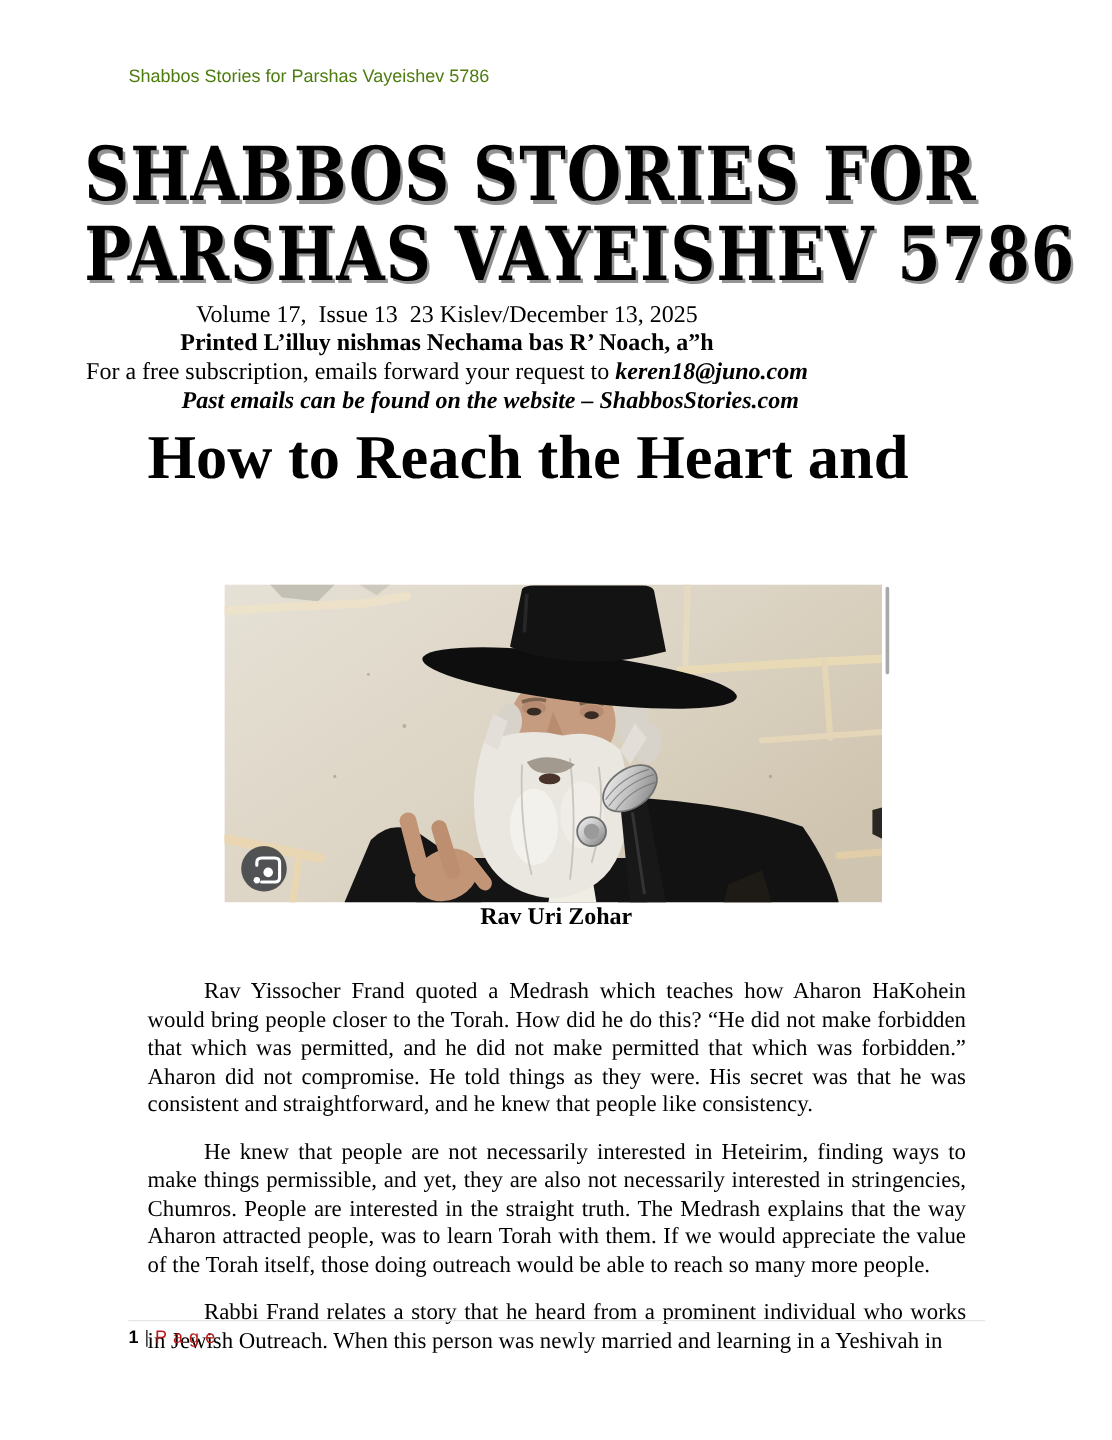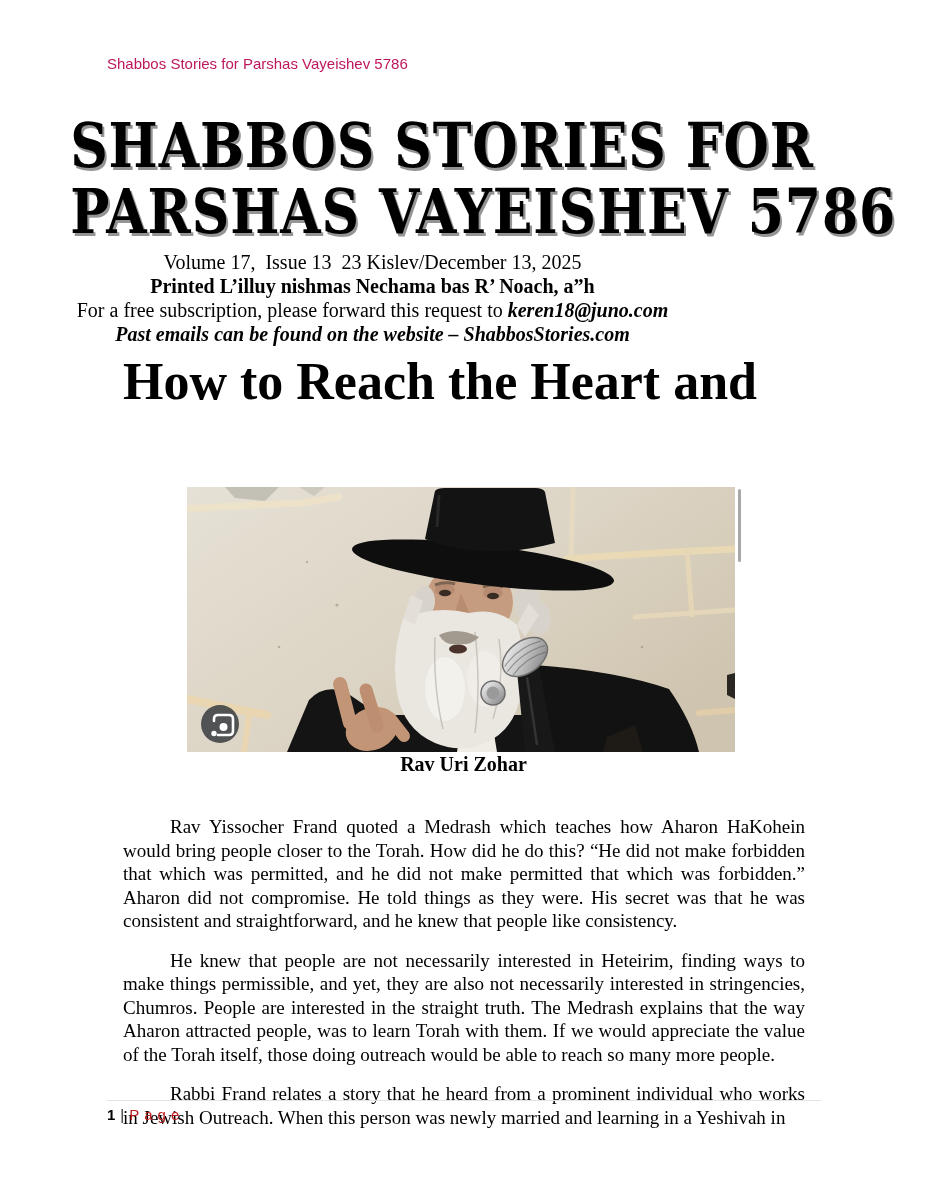--- a/index.html
+++ b/index.html
@@ -4,37 +4,37 @@
 <style>
   html,body{margin:0;padding:0;}
   body{
     width:927px;height:1200px;background:#ffffff;position:relative;
     overflow:hidden;font-family:"Liberation Serif",serif;color:#000;
   }
   .abs{position:absolute;}
 
   .running-header{
     left:107px;top:55px;font-family:"Liberation Sans",sans-serif;
-    font-size:15px;color:#be185d;
+    font-size:15px;color:#4d7c0f;
   }
 
   .masthead{left:0;top:113px;width:877px;text-align:center;}
   .masthead .mline{
     font-family:"DejaVu Serif",serif;font-weight:bold;font-size:62px;
     line-height:66px;color:#000;letter-spacing:1px;
     text-shadow:2.5px 3px 0 rgba(0,0,0,0.42);
     transform:scaleX(0.84);transform-origin:center;white-space:nowrap;
   }
 
   .infoline{left:0;width:745px;text-align:center;white-space:pre-wrap;}
   .volume-line{top:251px;font-size:20px;}
   .dedication-line{top:275px;font-size:20px;font-weight:bold;text-align:center;}
   .subscription-line{top:299px;font-size:20px;}
   .subscription-line .email{font-weight:bold;font-style:italic;}
-  .website-line{top:323px;font-size:20px;font-weight:bold;font-style:italic;}
+  .website-line{top:323px;font-size:20px;font-weight:bold;font-style:italic;margin-left:36px;}
 
   .article-title{
     left:0;top:352px;width:880px;text-align:center;font-weight:bold;
     font-size:52px;line-height:59px;font-family:"Liberation Serif",serif;
   }
 
   .photo-wrap{left:187px;top:487px;width:548px;height:265px;}
   .photo-wrap svg{display:block;}
   .photo-scrollbar{
     left:738px;top:489px;width:3px;height:73px;background:#a8a8a8;border-radius:2px;
@@ -63,21 +63,21 @@
 
 <div class="abs running-header">Shabbos Stories for Parshas Vayeishev 5786</div>
 
 <div class="abs masthead">
   <div class="mline">SHABBOS STORIES FOR</div>
   <div class="mline">PARSHAS VAYEISHEV 5786</div>
 </div>
 
 <div class="abs infoline volume-line">Volume 17,  Issue 13  23 Kislev/December 13, 2025</div>
 <div class="abs infoline dedication-line">Printed L’illuy nishmas Nechama bas R’ Noach, a”h</div>
-<div class="abs infoline subscription-line"><span>For a free subscription, please forward this request to </span><span class="email">keren18@juno.com</span></div>
+<div class="abs infoline subscription-line"><span>For a free subscription, emails forward your request to </span><span class="email">keren18@juno.com</span></div>
 <div class="abs infoline website-line">Past emails can be found on the website – ShabbosStories.com</div>
 
 <div class="abs article-title">
   <div>How to Reach the Heart and</div>
 </div>
 
 <div class="abs photo-wrap">
   <svg width="548" height="265" viewBox="0 0 548 265">
     <defs>
       <linearGradient id="wg" x1="0" y1="0" x2="1" y2="0.7">

